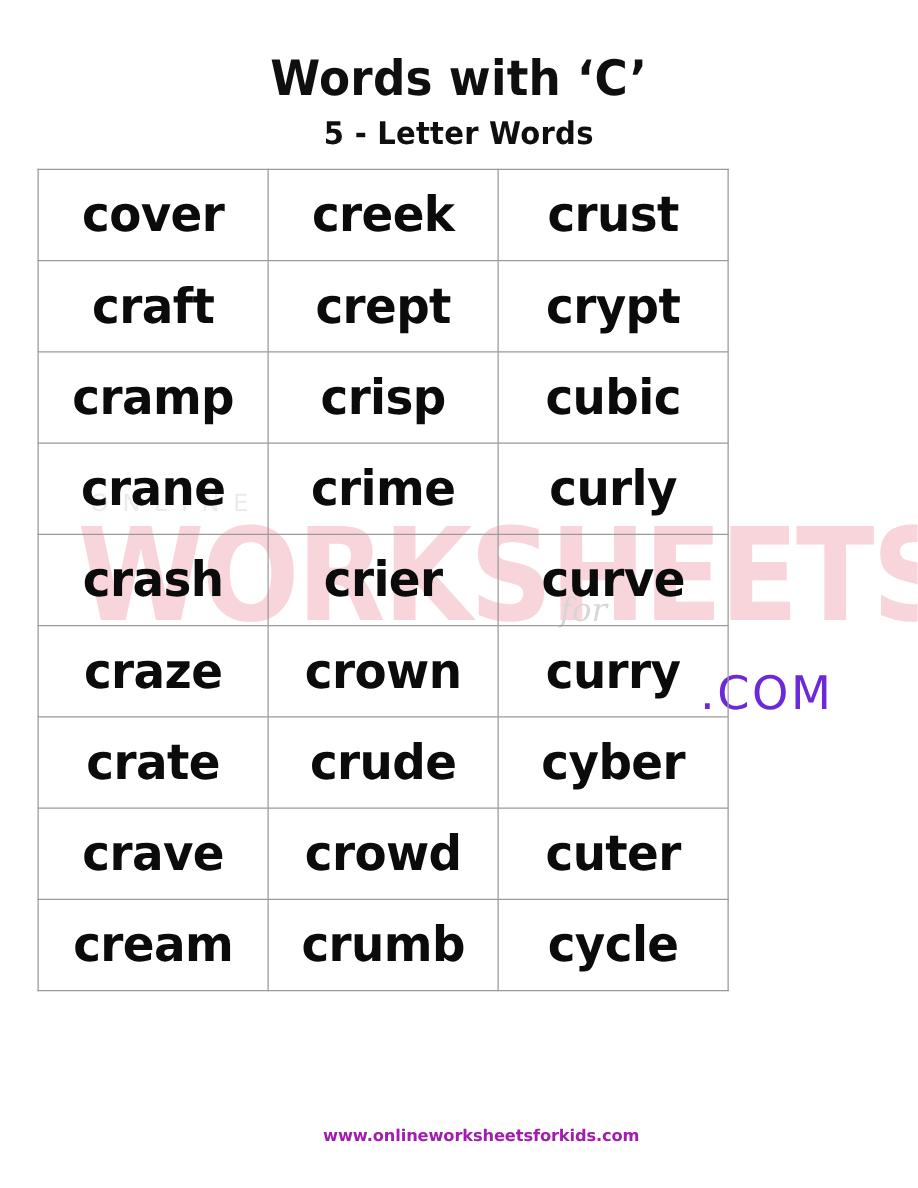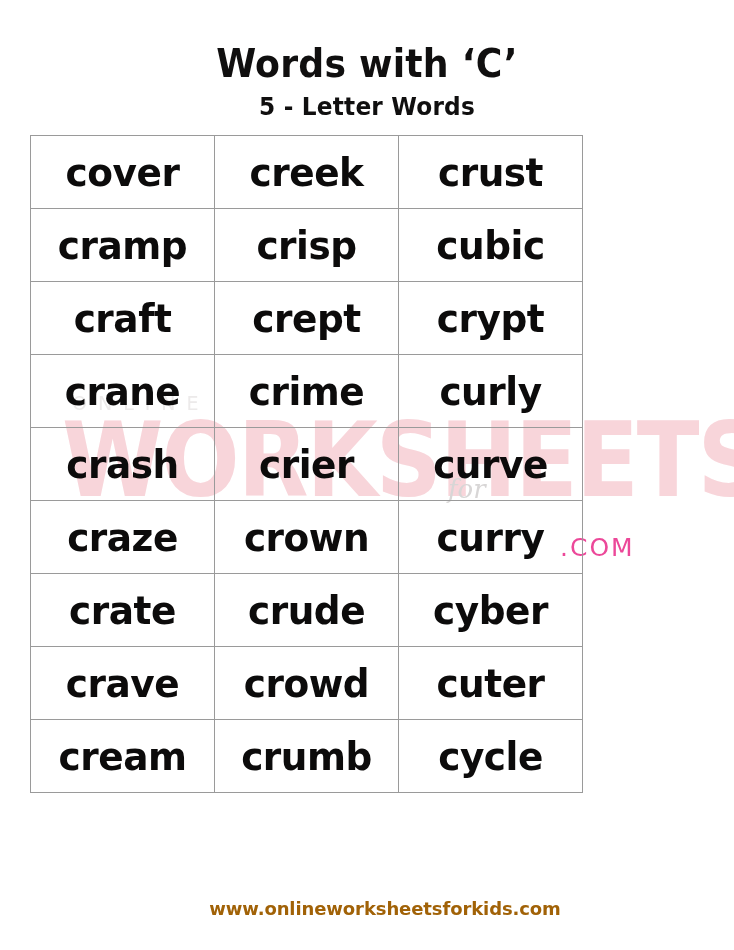--- a/index.html
+++ b/index.html
@@ -96,24 +96,24 @@
     font-family: "DejaVu Serif", serif;
     font-style: italic;
     font-size: 26px;
     color: #d8d6d6;
   }
   .wm-com {
     position: absolute;
     left: 560px;
     top: 155px;
     font-family: "DejaVu Sans", sans-serif;
-    font-size: 25px;
+    font-size: 37px;
     font-weight: 400;
     letter-spacing: 2px;
-    color: #ec4899;
+    color: #6d28d9;
   }
 
   
   .word-table {
     position: absolute;
     left: 30px;
     top: 135px;
     width: 553px;
     border-collapse: collapse;
     table-layout: fixed;
@@ -144,24 +144,24 @@
   .footer {
     position: absolute;
     left: 0;
     top: 898px;
     width: 734px;
     text-align: center;
     z-index: 2;
   }
   .footer-url {
     font-family: "DejaVu Sans", sans-serif;
-    font-size: 18px;
+    font-size: 13px;
     font-weight: 700;
     letter-spacing: -0.1px;
-    color: #a16207;
+    color: #a21caf;
     margin-left: 36px;
   }
 </style>
 </head>
 <body>
 
 <div class="page">
 
   <div class="header">
     <h1 class="title">Words with ‘C’</h1>
@@ -183,38 +183,38 @@
           </td>
         <td>
             <span class="word">creek</span>
           </td>
         <td>
             <span class="word">crust</span>
           </td>
       </tr>
       <tr>
         <td>
+            <span class="word">craft</span>
+          </td>
+        <td>
+            <span class="word">crept</span>
+          </td>
+        <td>
+            <span class="word">crypt</span>
+          </td>
+      </tr>
+      <tr>
+        <td>
             <span class="word">cramp</span>
           </td>
         <td>
             <span class="word">crisp</span>
           </td>
         <td>
             <span class="word">cubic</span>
-          </td>
-      </tr>
-      <tr>
-        <td>
-            <span class="word">craft</span>
-          </td>
-        <td>
-            <span class="word">crept</span>
-          </td>
-        <td>
-            <span class="word">crypt</span>
           </td>
       </tr>
       <tr>
         <td>
             <span class="word">crane</span>
           </td>
         <td>
             <span class="word">crime</span>
           </td>
         <td>

